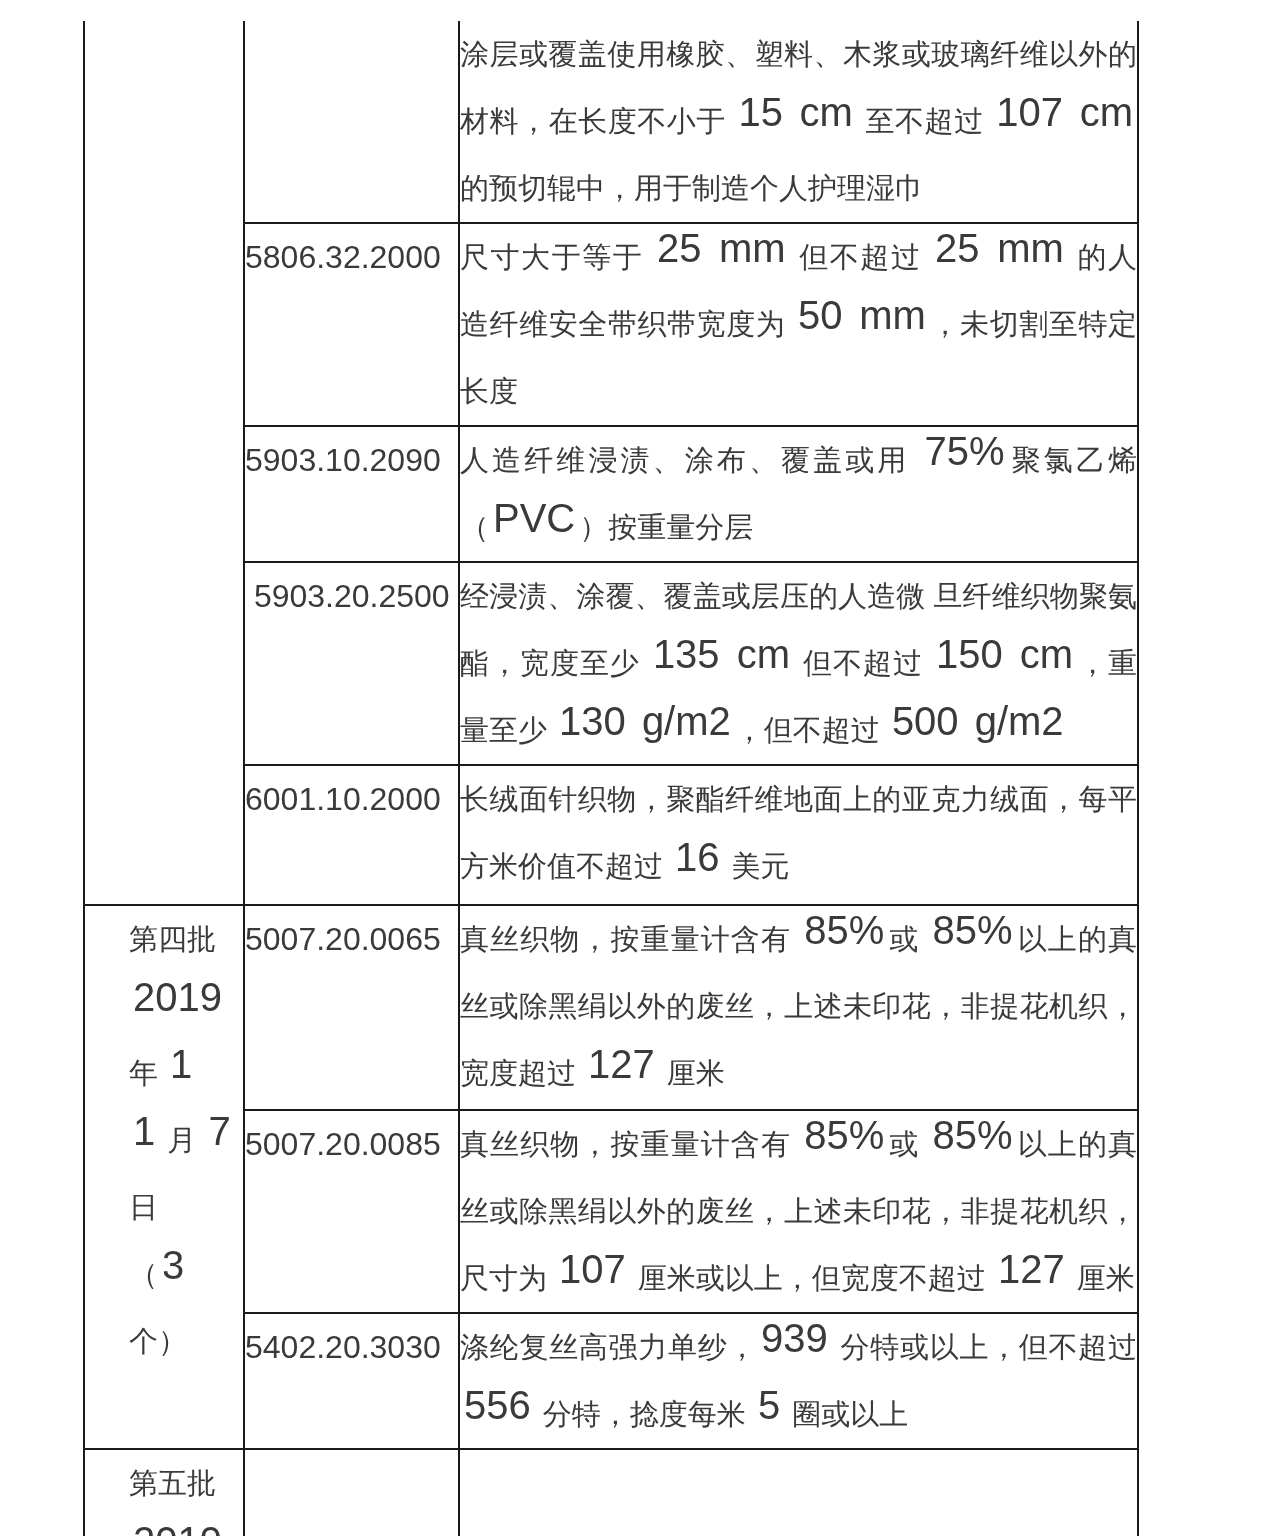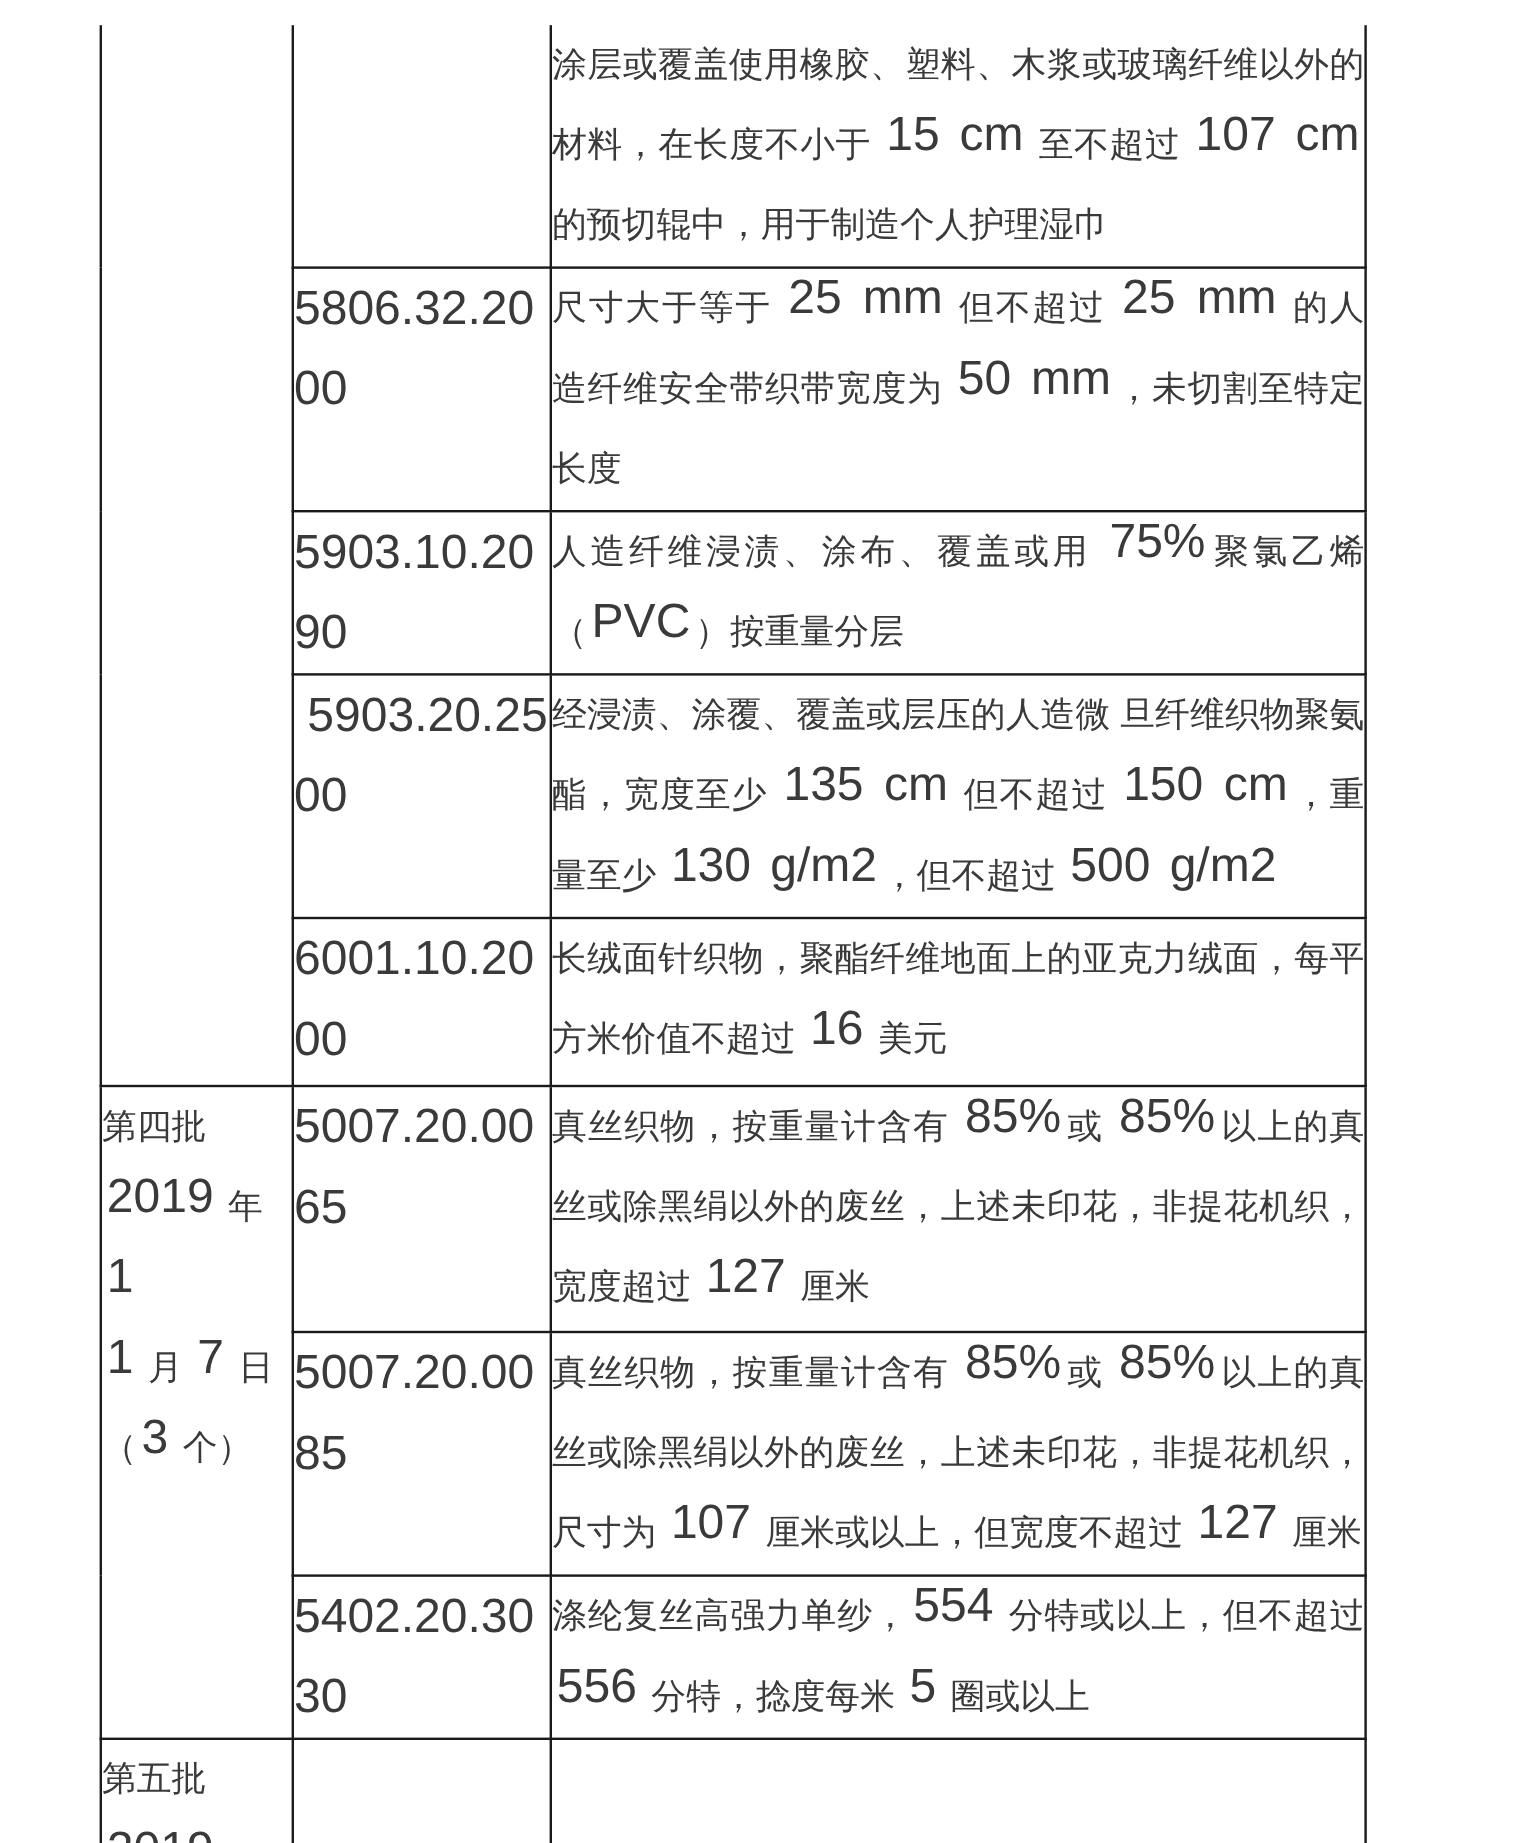--- a/index.html
+++ b/index.html
@@ -33,41 +33,42 @@
     border-top: none;
   }
   td.batch {
     padding: 0 5px 0 12px;
     font-size: 29px;
     line-height: 67px;
     word-break: break-all;
   }
   td.code {
     padding: 0 8px 0 12px;
-    font-size: 40px;
+    font-size: 32px;
     line-height: 67px;
     white-space: pre-wrap;
     word-break: break-all;
   }
   td.desc {
     padding: 0 10px 0 12px;
     font-size: 29px;
     line-height: 67px;
     text-align: justify;
     word-break: break-all;
   }
   .lat {
     font-family: "Liberation Sans", "DejaVu Sans", sans-serif;
     font-size: 40px;
     line-height: 1;
     vertical-align: 5px;
     margin: 0 4px;
   }
   .batch-line {
     line-height: 67px;
+    margin-left: 44px;
   }
 </style>
 </head>
 <body>
 
 <div class="sheet">
   <table class="doc-table">
     <colgroup>
       <col style="width:160px">
       <col style="width:215px">
@@ -104,21 +105,21 @@
           </td>
           <td class="code">5007.20.0065</td>
           <td class="desc">真丝织物，按重量计含有 <span class="lat">85%</span>或 <span class="lat">85%</span>以上的真丝或除黑绢以外的废丝，上述未印花，非提花机织，宽度超过 <span class="lat">127</span> 厘米</td>
         </tr>
         <tr style="height: 203px;">
           <td class="code">5007.20.0085</td>
           <td class="desc">真丝织物，按重量计含有 <span class="lat">85%</span>或 <span class="lat">85%</span>以上的真丝或除黑绢以外的废丝，上述未印花，非提花机织，尺寸为 <span class="lat">107</span> 厘米或以上，但宽度不超过 <span class="lat">127</span> 厘米</td>
         </tr>
         <tr style="height: 110px;">
           <td class="code">5402.20.3030</td>
-          <td class="desc">涤纶复丝高强力单纱，<span class="lat">554</span> 分特或以上，但不超过 <span class="lat">556</span> 分特，捻度每米 <span class="lat">5</span> 圈或以上</td>
+          <td class="desc">涤纶复丝高强力单纱，<span class="lat">939</span> 分特或以上，但不超过 <span class="lat">556</span> 分特，捻度每米 <span class="lat">5</span> 圈或以上</td>
         </tr>
         <tr style="height: 129px;">
           <td class="batch" rowspan="1">
             <div class="batch-line">第五批</div>
             <div class="batch-line"><span class="lat">2019</span> 年 <span class="lat">1</span></div>
           </td>
           <td class="code"></td>
           <td class="desc"></td>
         </tr>
       </tbody>

